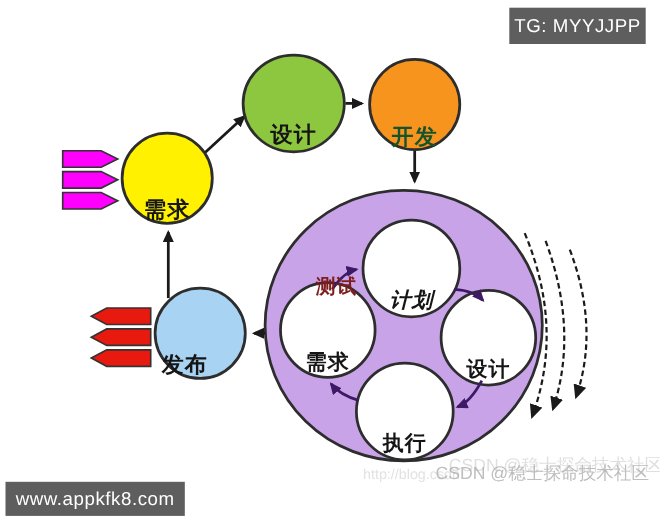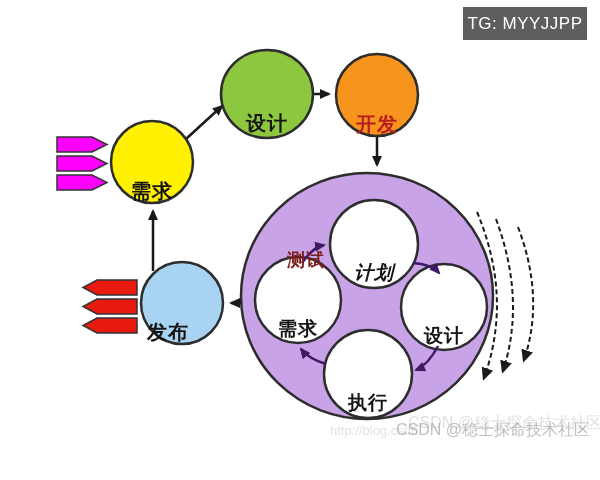--- a/index.html
+++ b/index.html
@@ -17,21 +17,21 @@
     transform: translate(-50%, -50%);
     font-weight: 600;
     color: #151515;
     white-space: nowrap;
     letter-spacing: 1px;
     margin-top: 29px;
   }
   .node-label { font-size: 20px; }
   .inner-label { font-size: 19px; }
   .test-label { font-size: 18px; color: #7f1d1d; }
-  .develop-label { color: #b91c1c; }
+  .develop-label { color: #14532d; }
   .badge {
     position: absolute;
     color: #ffffff;
     display: flex;
     align-items: center;
     justify-content: center;
     font-size: 17px;
     letter-spacing: 0.5px;
   }
   .tg-badge { left: 463px; top: 7px; width: 124px; height: 33px; }
@@ -118,14 +118,15 @@
   <div class="label inner-label" style="left:374px; top:244px;font-style:italic;">计划</div>
   <div class="label inner-label" style="left:298px; top:300px;">需求</div>
   <div class="label inner-label" style="left:444px; top:307px;">设计</div>
   <div class="label inner-label" style="left:368px; top:374px;">执行</div>
 
   <div class="watermark wm-url">http://blog.csdn</div>
   <div class="watermark wm-ghost">CSDN @稳士探命技术社区</div>
   <div class="watermark wm-csdn">CSDN @稳士探命技术社区</div>
 
   <div class="badge tg-badge" style="background: rgb(94, 94, 94);">TG: MYYJJPP</div>
+  <div class="badge site-badge" style="background: rgb(94, 94, 94);">www.appkfk8.com</div>
 
 </div>
 
 </body></html>

